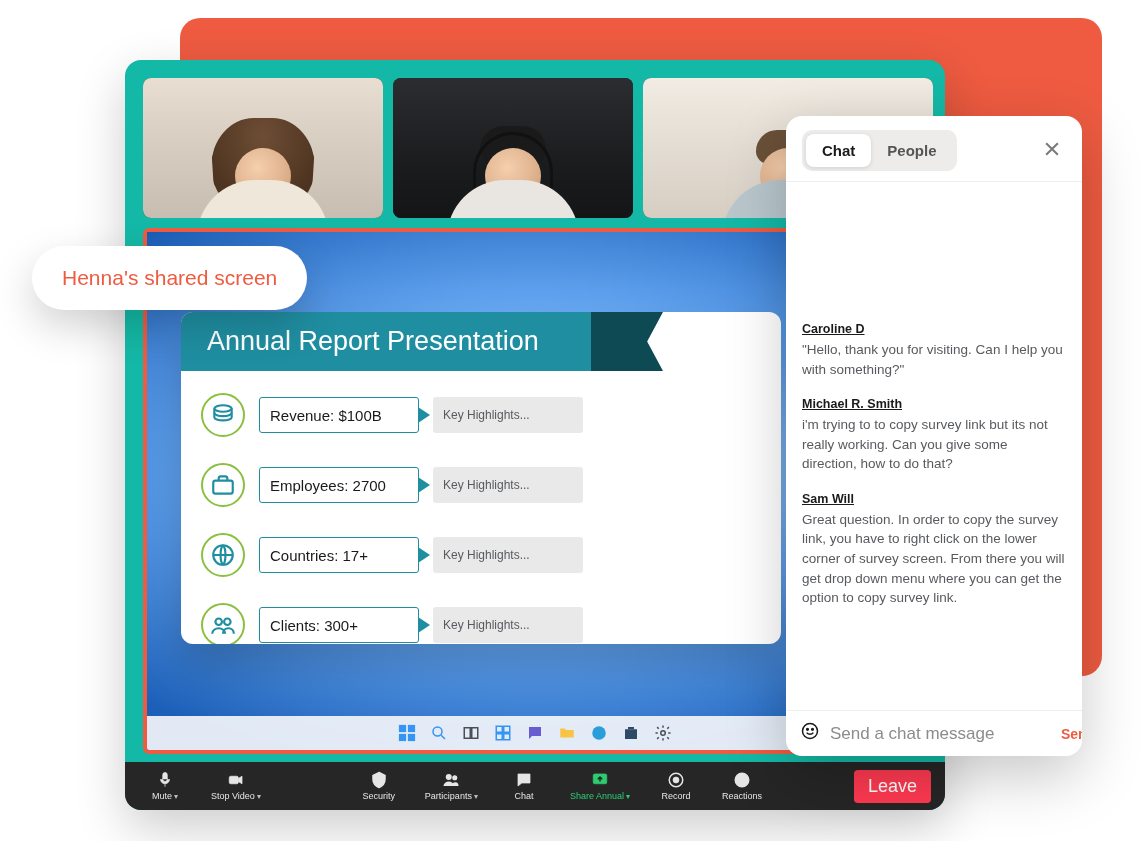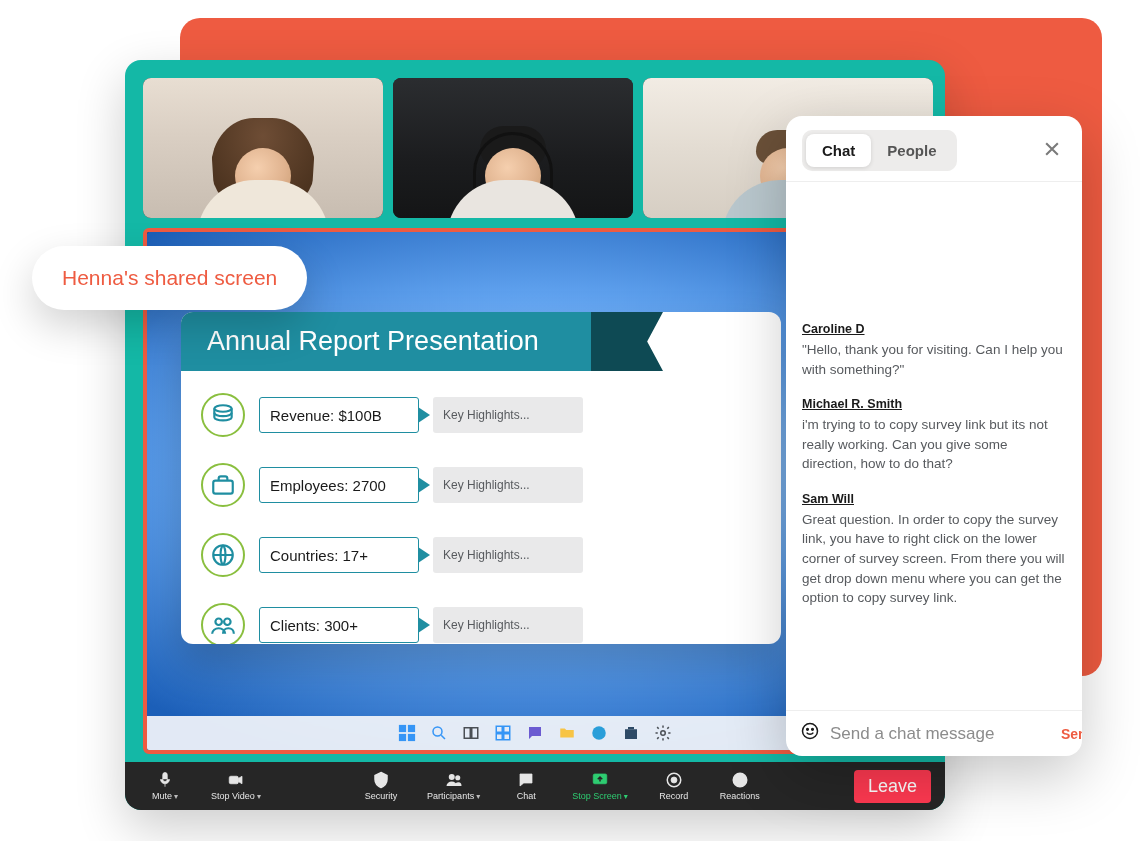--- a/index.html
+++ b/index.html
@@ -414,21 +414,21 @@
       <svg viewBox="0 0 24 24">
           <path d="M4 4h16v12H9l-5 4z"></path>
         </svg>
       <span>Chat</span>
     </div>
     <div class="tool green">
       <svg viewBox="0 0 24 24">
           <rect x="3" y="4" width="18" height="13" rx="2" fill="#2ecc71"></rect>
           <path d="M12 14V8M9 11l3-3 3 3" stroke="#262626" stroke-width="2" fill="none"></path>
         </svg>
-      <span><span>Stop Screen</span><span class="chev" style="color:#2ecc71">▾</span></span>
+      <span><span>Share Annual</span><span class="chev" style="color:#2ecc71">▾</span></span>
     </div>
     <div class="tool">
       <svg viewBox="0 0 24 24">
           <circle cx="12" cy="12" r="9" fill="none" stroke="#e6e6e6" stroke-width="2"></circle>
           <circle cx="12" cy="12" r="4"></circle>
         </svg>
       <span>Record</span>
     </div>
     <div class="tool">
       <svg viewBox="0 0 24 24" fill="none" stroke="#e6e6e6" stroke-width="2">

